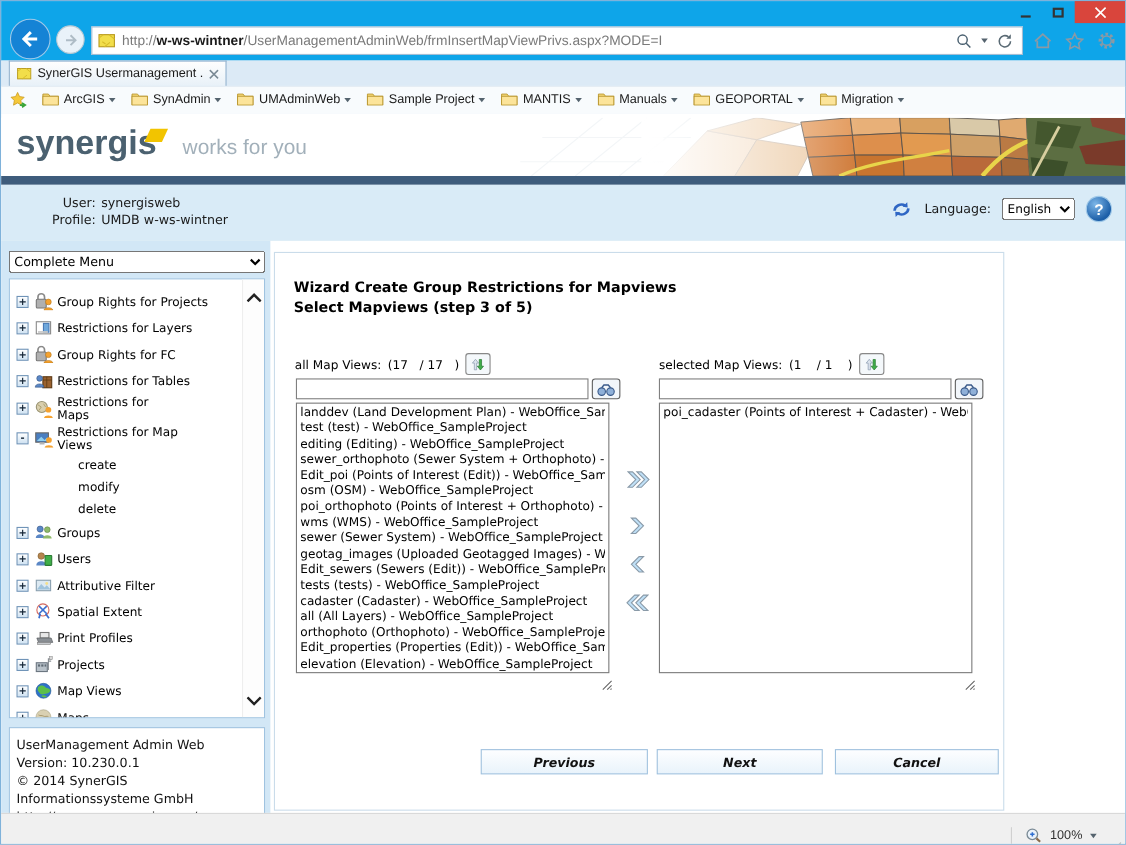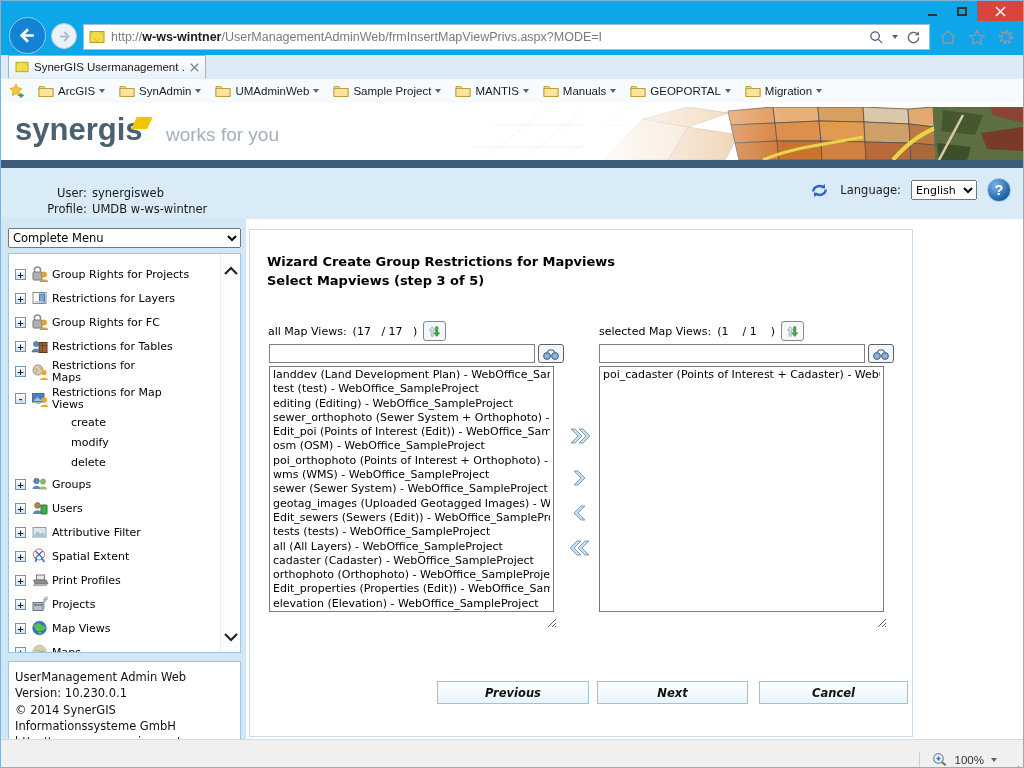--- a/index.html
+++ b/index.html
@@ -38,21 +38,21 @@
   .fav-item{display:flex;align-items:center;gap:4px;padding:2px 8px 2px 6px;font-size:11.5px;color:#1a1a1a;}
   
   .page{height:636px;background:#fff;position:relative;}
   .banner{position:absolute;left:0;top:4px;right:0;height:53px;background:#fff;overflow:hidden;}
   .banner-map{position:absolute;right:0;top:0;width:560px;height:53px;}
   .logo{position:absolute;left:14px;top:5px;font-size:31px;font-weight:bold;color:#4b6170;}
   .logo-mark{position:absolute;left:133px;top:10px;width:16px;height:12px;background:#f2c400;transform:skewX(-25deg);}
   .tagline{position:absolute;left:155px;top:17px;font-size:19px;color:#a2b0ba;margin-left:10px;}
   .bluebar{position:absolute;top:57px;height:8px;left:0;right:0;background:#3e5c7c;}
   .userstrip{position:absolute;top:65px;height:51px;left:0;right:0;background:#d9ebf7;}
-  .uinfo{position:absolute;left:26px;top:18px;display:grid;grid-template-columns:60px auto;column-gap:5px;row-gap:2px;
+  .uinfo{position:absolute;left:26px;top:9px;display:grid;grid-template-columns:60px auto;column-gap:5px;row-gap:2px;
     font-size:11.5px;color:#1a1a1a;font-family:"DejaVu Sans",sans-serif;}
   .ulabel{text-align:right;}
   .uright{position:absolute;right:12px;top:10px;display:flex;align-items:center;gap:10px;}
   .lang-label{font-size:11.5px;font-family:"DejaVu Sans",sans-serif;color:#1a1a1a;}
   .lang-select{width:66px;height:20px;font-size:11px;font-family:"DejaVu Sans",sans-serif;}
   .help{width:24px;height:24px;border-radius:50%;background:radial-gradient(circle at 35% 30%,#7cb6e8,#1d5fa8 70%);
     color:#fff;font-weight:bold;display:flex;align-items:center;justify-content:center;font-size:14px;border:1px solid #9fc8e8;}
   .bodyrow{position:absolute;top:116px;bottom:0;left:0;right:0;display:flex;}
   
   .sidebar{width:245px;background:#d2e7f6;padding:8px 5px 0 7px;font-family:"DejaVu Sans",sans-serif;}
@@ -544,22 +544,22 @@
               <div class="lb-item">editing (Editing) - WebOffice_SampleProject</div>
               <div class="lb-item">sewer_orthophoto (Sewer System + Orthophoto) - WebOffice_SampleProject</div>
               <div class="lb-item">Edit_poi (Points of Interest (Edit)) - WebOffice_SampleProject</div>
               <div class="lb-item">osm (OSM) - WebOffice_SampleProject</div>
               <div class="lb-item">poi_orthophoto (Points of Interest + Orthophoto) - WebOffice_SampleProject</div>
               <div class="lb-item">wms (WMS) - WebOffice_SampleProject</div>
               <div class="lb-item">sewer (Sewer System) - WebOffice_SampleProject</div>
               <div class="lb-item">geotag_images (Uploaded Geotagged Images) - WebOffice_SampleProject</div>
               <div class="lb-item">Edit_sewers (Sewers (Edit)) - WebOffice_SampleProject</div>
               <div class="lb-item">tests (tests) - WebOffice_SampleProject</div>
+              <div class="lb-item">cadaster (Cadaster) - WebOffice_SampleProject</div>
               <div class="lb-item">all (All Layers) - WebOffice_SampleProject</div>
-              <div class="lb-item">cadaster (Cadaster) - WebOffice_SampleProject</div>
               <div class="lb-item">orthophoto (Orthophoto) - WebOffice_SampleProject</div>
               <div class="lb-item">Edit_properties (Properties (Edit)) - WebOffice_SampleProject</div>
               <div class="lb-item">elevation (Elevation) - WebOffice_SampleProject</div>
             </div>
           <svg class="grip" style="left:297px;top:388px;" width="10" height="10" viewBox="0 0 10 10">
               <path d="M1 9L9 1M5 9l4-4M8 9l1-1" stroke="#666" stroke-width="1" fill="none"></path>
             </svg>
 
           <button class="xfer" style="top:194px;">
             <svg width="24" height="20" viewBox="0 0 24 20">

